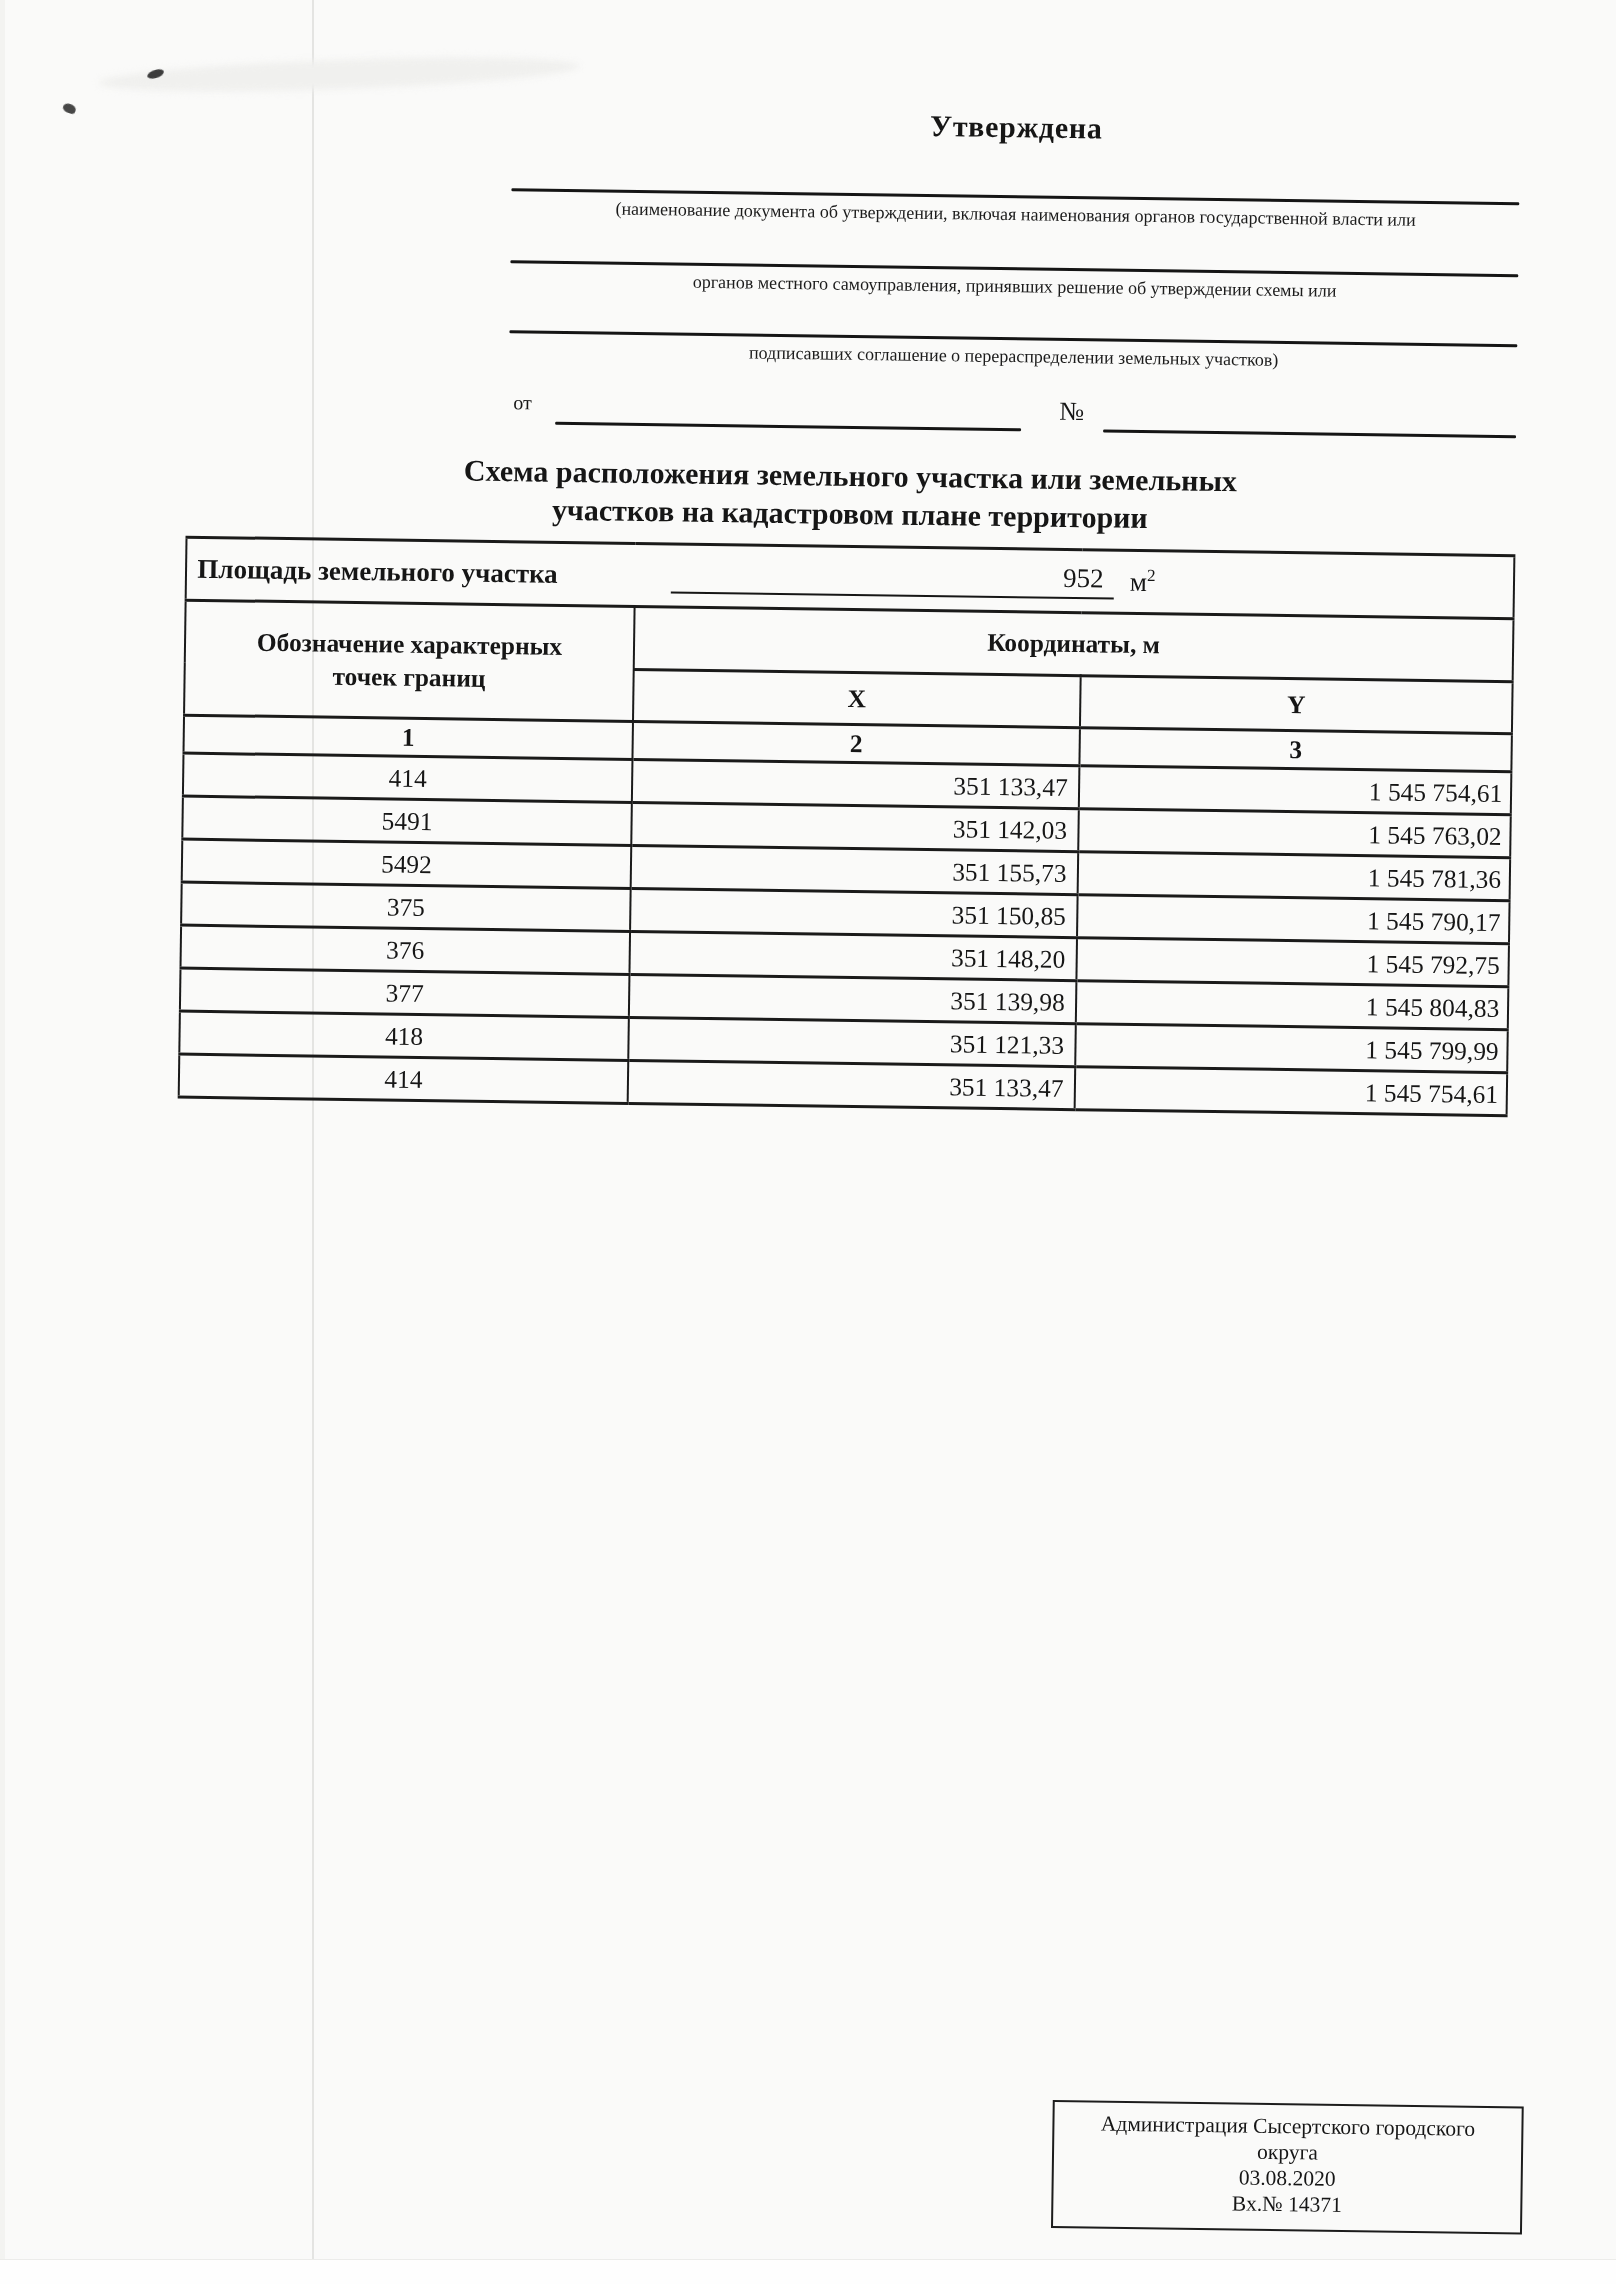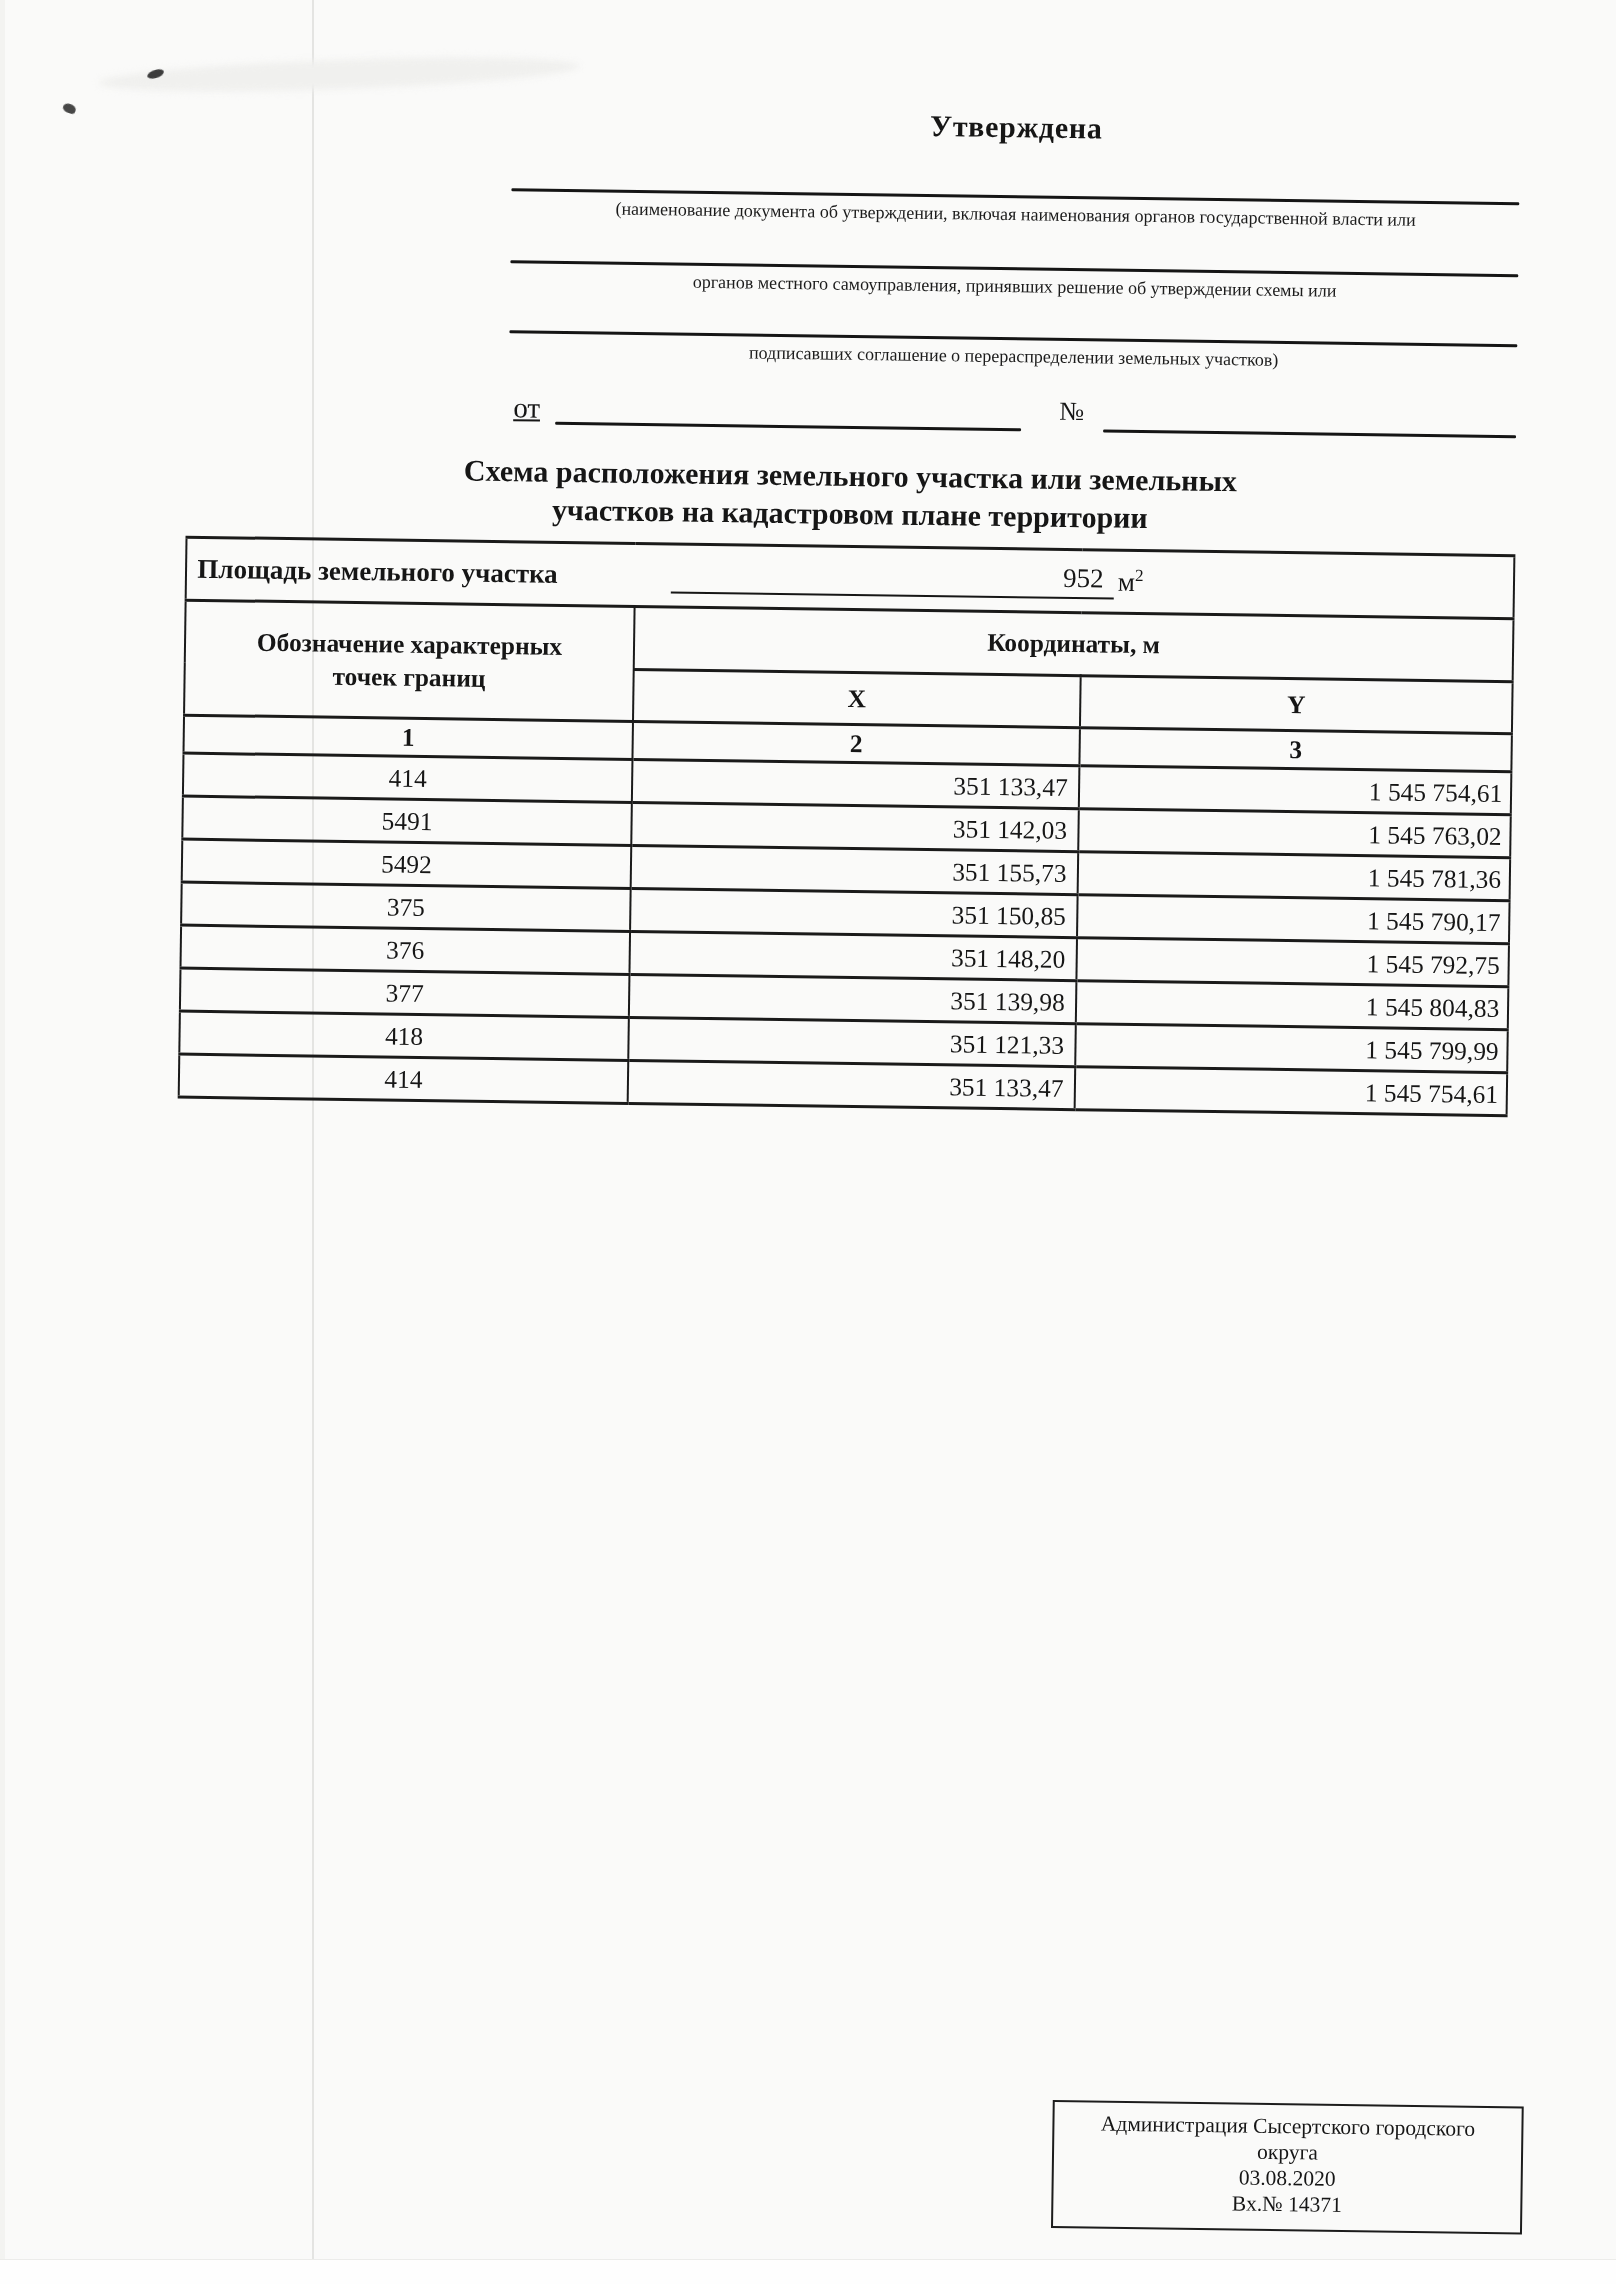--- a/index.html
+++ b/index.html
@@ -29,40 +29,40 @@
 
   .rule{position:absolute;height:3.3px;background:#151515;border-radius:1.3px;}
   .rule1{left:514px;top:181px;width:1008px;}
   .rule2{left:514px;top:253px;width:1008px;}
   .rule3{left:514px;top:323px;width:1008px;}
   .caption{position:absolute;left:482px;width:1073px;text-align:center;font-size:18px;color:#1c1c1c;}
   .caption1{top:190px;}
   .caption2{top:262px;}
   .caption3{top:332px;}
 
-  .from-label{position:absolute;left:519px;top:384px;font-size:29px;text-decoration:underline;}
+  .from-label{position:absolute;left:519px;top:384px;font-size:20px;}
   .underline1{position:absolute;left:561px;top:414px;width:466px;height:2.6px;background:#151515;border-radius:1.3px;}
   .number-label{position:absolute;left:1065px;top:382px;font-size:26px;}
   .underline2{position:absolute;left:1109px;top:414px;width:413px;height:2.6px;background:#151515;border-radius:1.3px;}
 
   .doc-title{position:absolute;left:193px;top:445px;width:1328px;text-align:center;
     font-size:30px;font-weight:bold;line-height:38px;}
 
   
   .tbl-wrap{position:absolute;left:193px;top:533px;width:1328px;}
   table.coords{width:100%;border-collapse:collapse;table-layout:fixed;border:2.6px solid #1a1a1a;}
   table.coords td{border:2px solid #1a1a1a;border-top-width:3.3px;border-bottom-width:3.3px;
     vertical-align:middle;font-size:25.4px;padding:0;}
   .col1{width:449px;} .col2{width:447px;} .col3{width:432px;}
 
   .area-row td{height:60px;}
   .area-flex{display:flex;align-items:center;height:100%;}
   .area-label{font-weight:bold;font-size:27px;padding-left:10.4px;width:484px;box-sizing:border-box;}
   .area-line{width:443px;border-bottom:2.6px solid #161616;text-align:right;padding:0 10.4px 2.6px 0;box-sizing:border-box;font-size:27px;}
-  .area-unit{margin-left:4px;font-size:27px;}
+  .area-unit{margin-left:16px;font-size:27px;}
   .area-unit sup{font-size:17px;}
 
   .hdr td{font-weight:bold;text-align:center;font-size:27px;}
   .hdr-desig{height:112px;}
   .hdr-desig .inner{width:339px;margin:0 auto;line-height:33px;}
   .hdr-coords{height:59px;}
   .hdr-xy{height:49px;}
   .numrow td{height:35px;text-align:center;font-weight:bold;font-size:25.4px;}
   .datarow td{height:40px;}
   .datarow .pt{text-align:center;}

